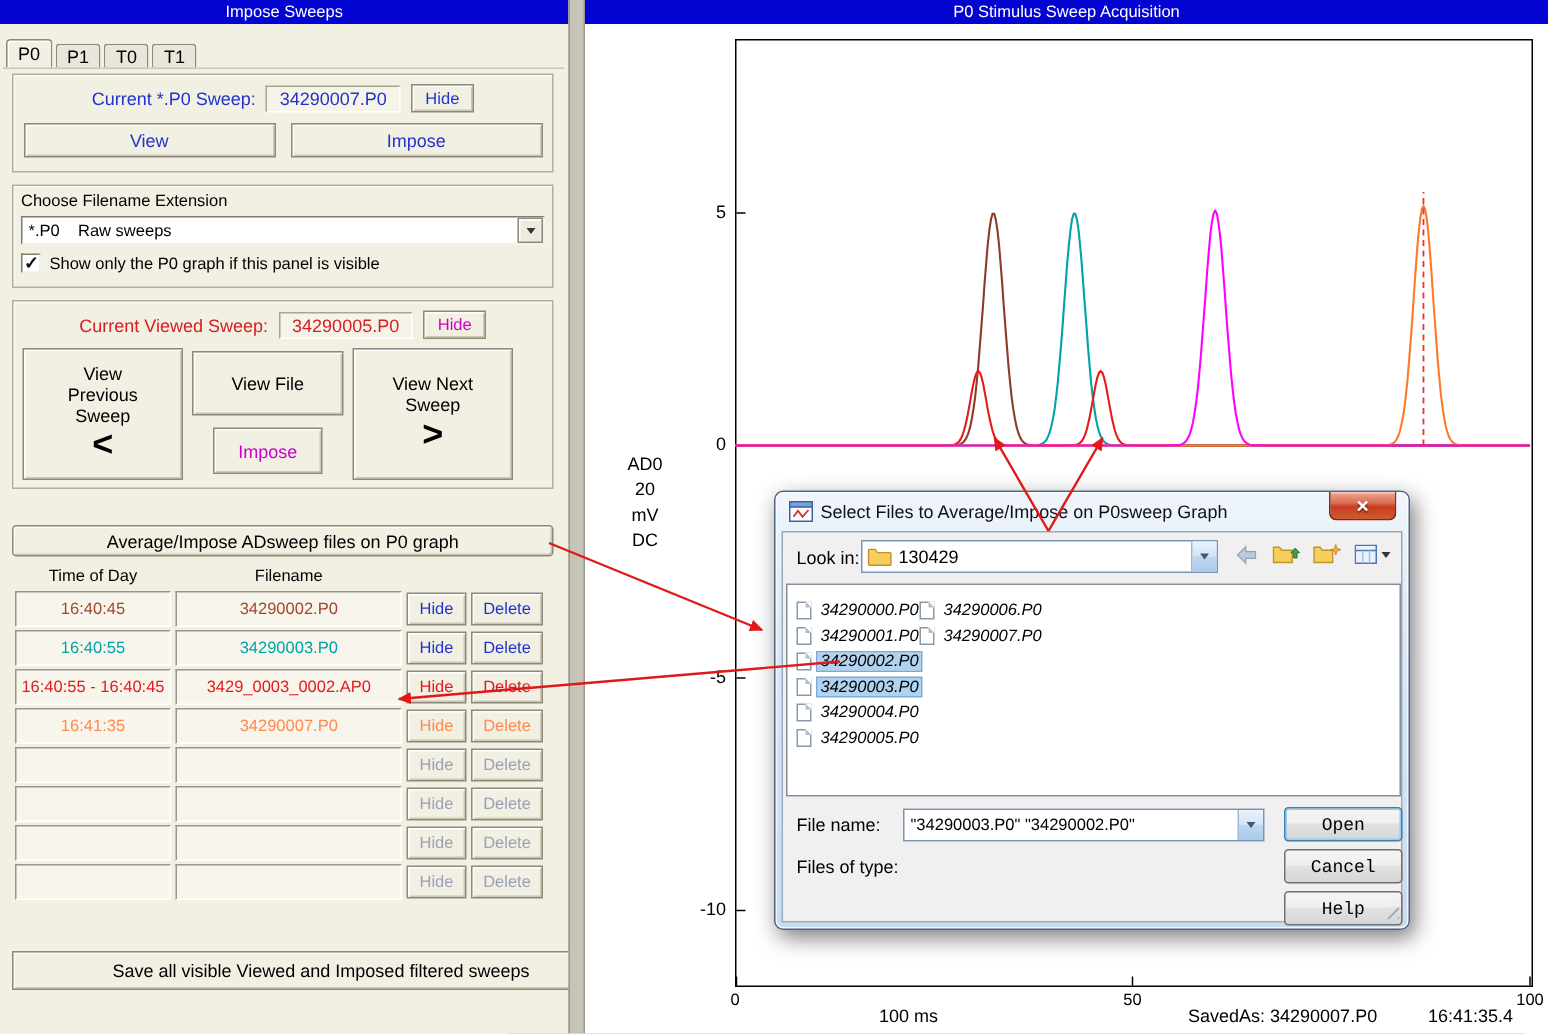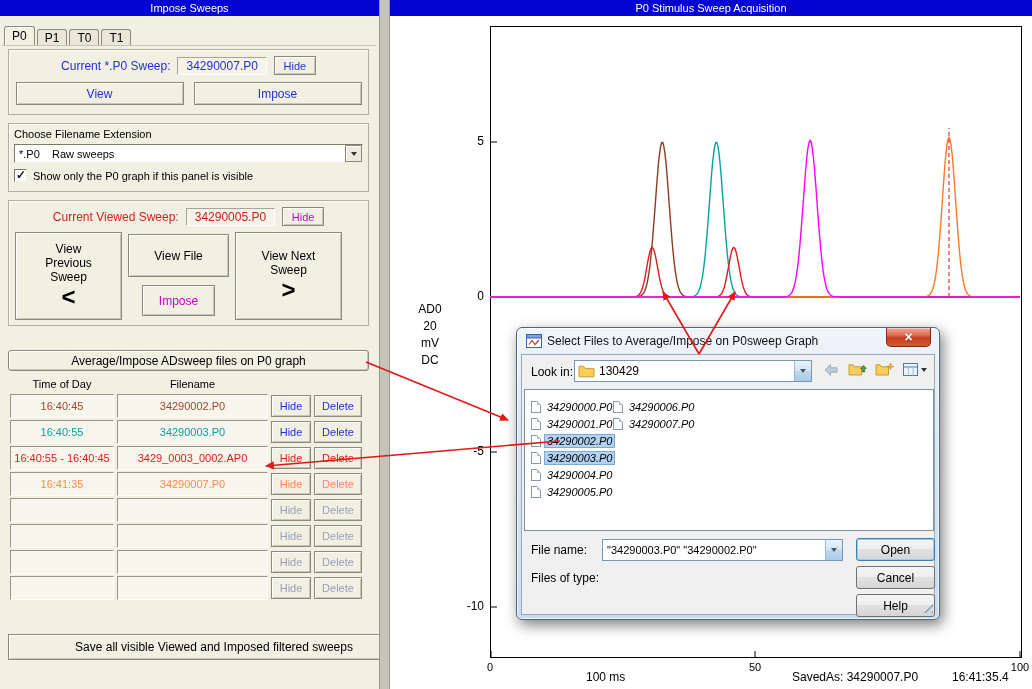--- a/index.html
+++ b/index.html
@@ -57,21 +57,21 @@
   .arrow-zone{width:17px;align-self:stretch;background:linear-gradient(180deg,#EAF3FC,#D2E4F5 48%,#BED7EF 52%,#A9CBE9);border-left:1px solid #9DBAD4;display:flex;align-items:center;justify-content:center;flex:0 0 auto;}
   .arrow-zone .tri-down{border-top-color:#3A5A78;}
   .toolbar-icon{position:absolute;display:flex;align-items:center;}
   .filelist{position:absolute;left:2px;top:34px;width:410px;height:142px;background:#fff;border:1px solid #828F9A;}
   .filecol{position:absolute;top:8px;}
   .fileitem{height:17px;display:flex;align-items:center;gap:4px;font-size:11px;color:#000;}
   .fileitem .flabel{padding:0 2px;white-space:nowrap;font-style:italic;}
   .fileitem.selected .flabel{background:#B2D3F0;outline:1px solid #7DA9D6;}
   .docicon{width:10px;height:12px;background:#fff;border:1px solid #8A99A8;position:relative;flex:0 0 auto;}
   .docicon::before{content:"";position:absolute;top:-1px;right:-1px;width:0;height:0;border-left:4px solid #AEBFCE;border-top:4px solid #fff;}
-  .w7btn{position:absolute;display:flex;align-items:center;justify-content:center;font-family:Liberation Sans, sans-serif;font-size:12px;color:#000;background:linear-gradient(180deg,#F5F5F5,#EFEFEF 45%,#E2E2E2 50%,#D5D5D5);border:1px solid #707070;border-radius:3px;}
+  .w7btn{position:absolute;display:flex;align-items:center;justify-content:center;font-family:Liberation Mono, monospace;font-size:12px;color:#000;background:linear-gradient(180deg,#F5F5F5,#EFEFEF 45%,#E2E2E2 50%,#D5D5D5);border:1px solid #707070;border-radius:3px;}
   .w7btn.default{border-color:#3C7FB1;box-shadow:0 0 0 1px #9ECBE8 inset;}
   .grip{position:absolute;right:1px;bottom:1px;width:13px;height:13px;background:repeating-linear-gradient(135deg,transparent 0 3px,#9FB2C4 3px 4.5px);clip-path:polygon(100% 0,100% 100%,0 100%);}
   #annotations{position:absolute;left:0;top:0;z-index:50;pointer-events:none;}
 </style>
 </head>
 <body>
 
 <div class="left-panel">
   <div class="titlebar"><span>Impose Sweeps</span></div>
   <div class="tabs" id="tabs">

